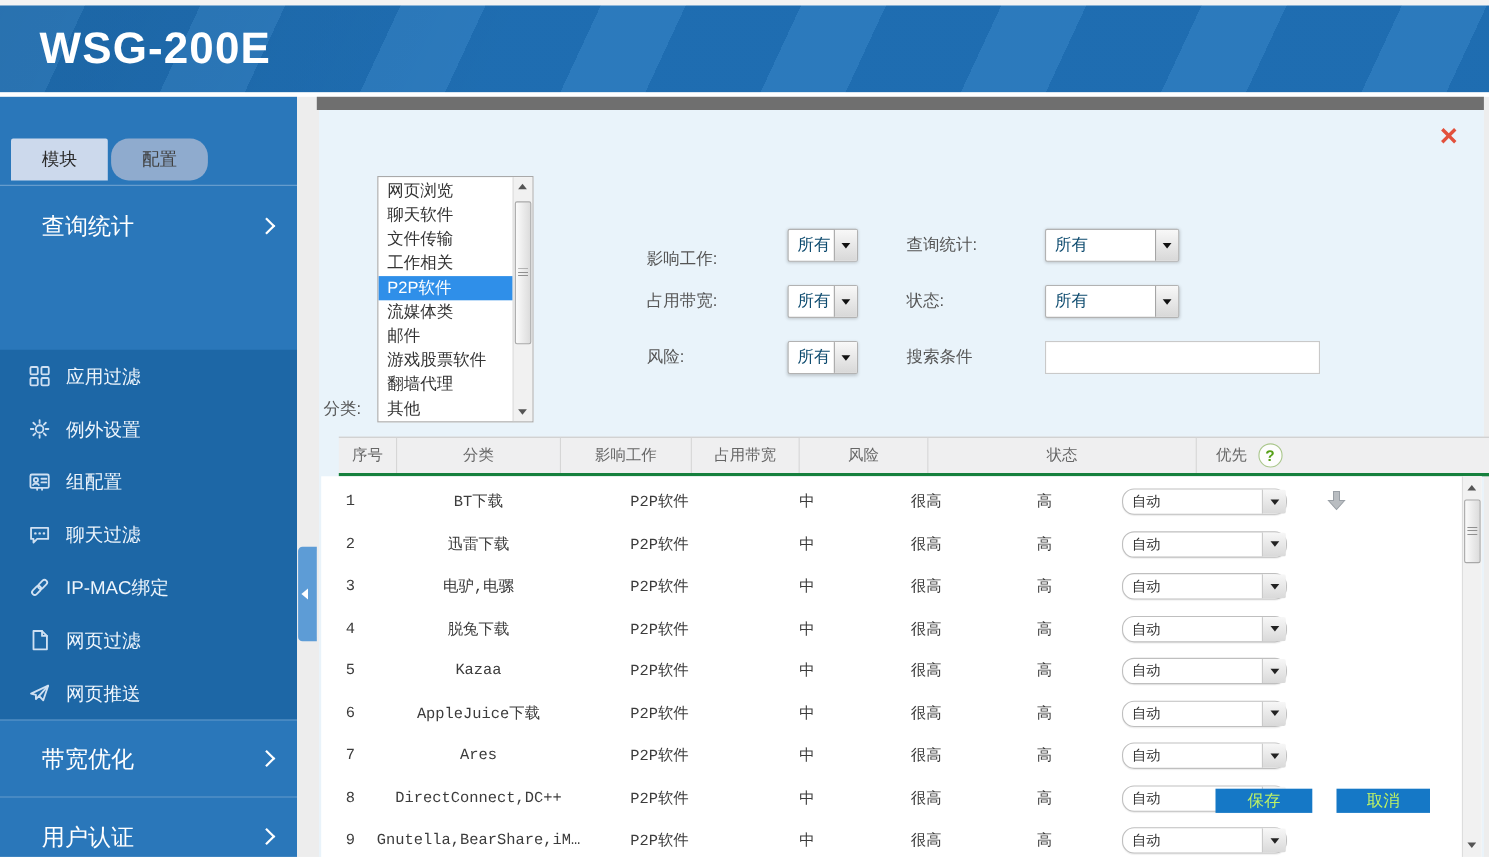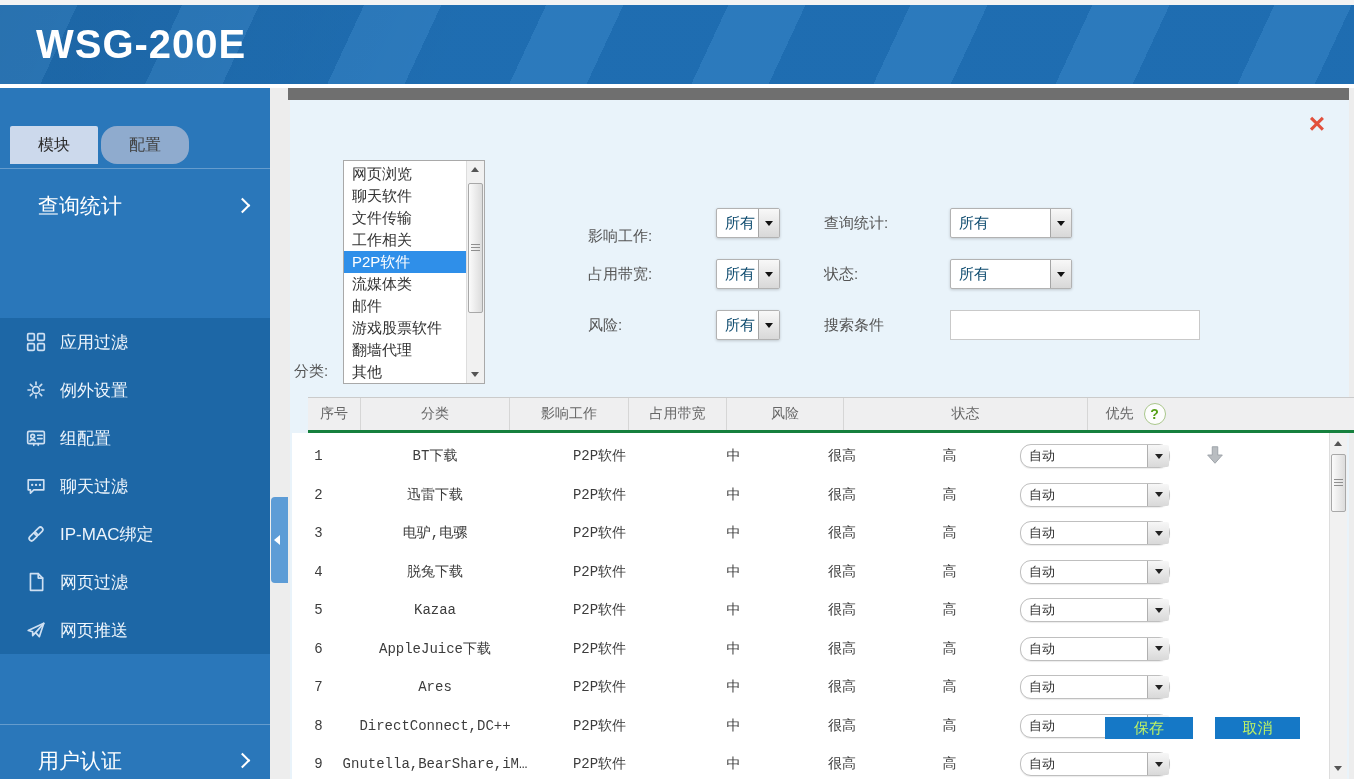--- a/index.html
+++ b/index.html
@@ -191,20 +191,24 @@
       <span class="ic">
         <svg width="20" height="20" viewBox="0 0 18 18">
             <path d="M2 9.5 16 3l-4 12-3.4-3.6L6 14v-3.4z"></path>
             <path d="M8.6 11.4 16 3"></path>
           </svg>
       </span>
       <span>网页推送</span>
     </div>
   </div>
 
+  <div class="abs nav-group" style="top:566px;height:70px;">
+    <span>带宽优化</span>
+    <span class="chev right"></span>
+  </div>
   <div class="abs nav-group" style="top:636px;height:72px;">
     <span>用户认证</span>
     <span class="chev right"></span>
   </div>
 </div>
 
 <div class="abs collapse-handle">
   <span class="tri"></span>
 </div>
 

